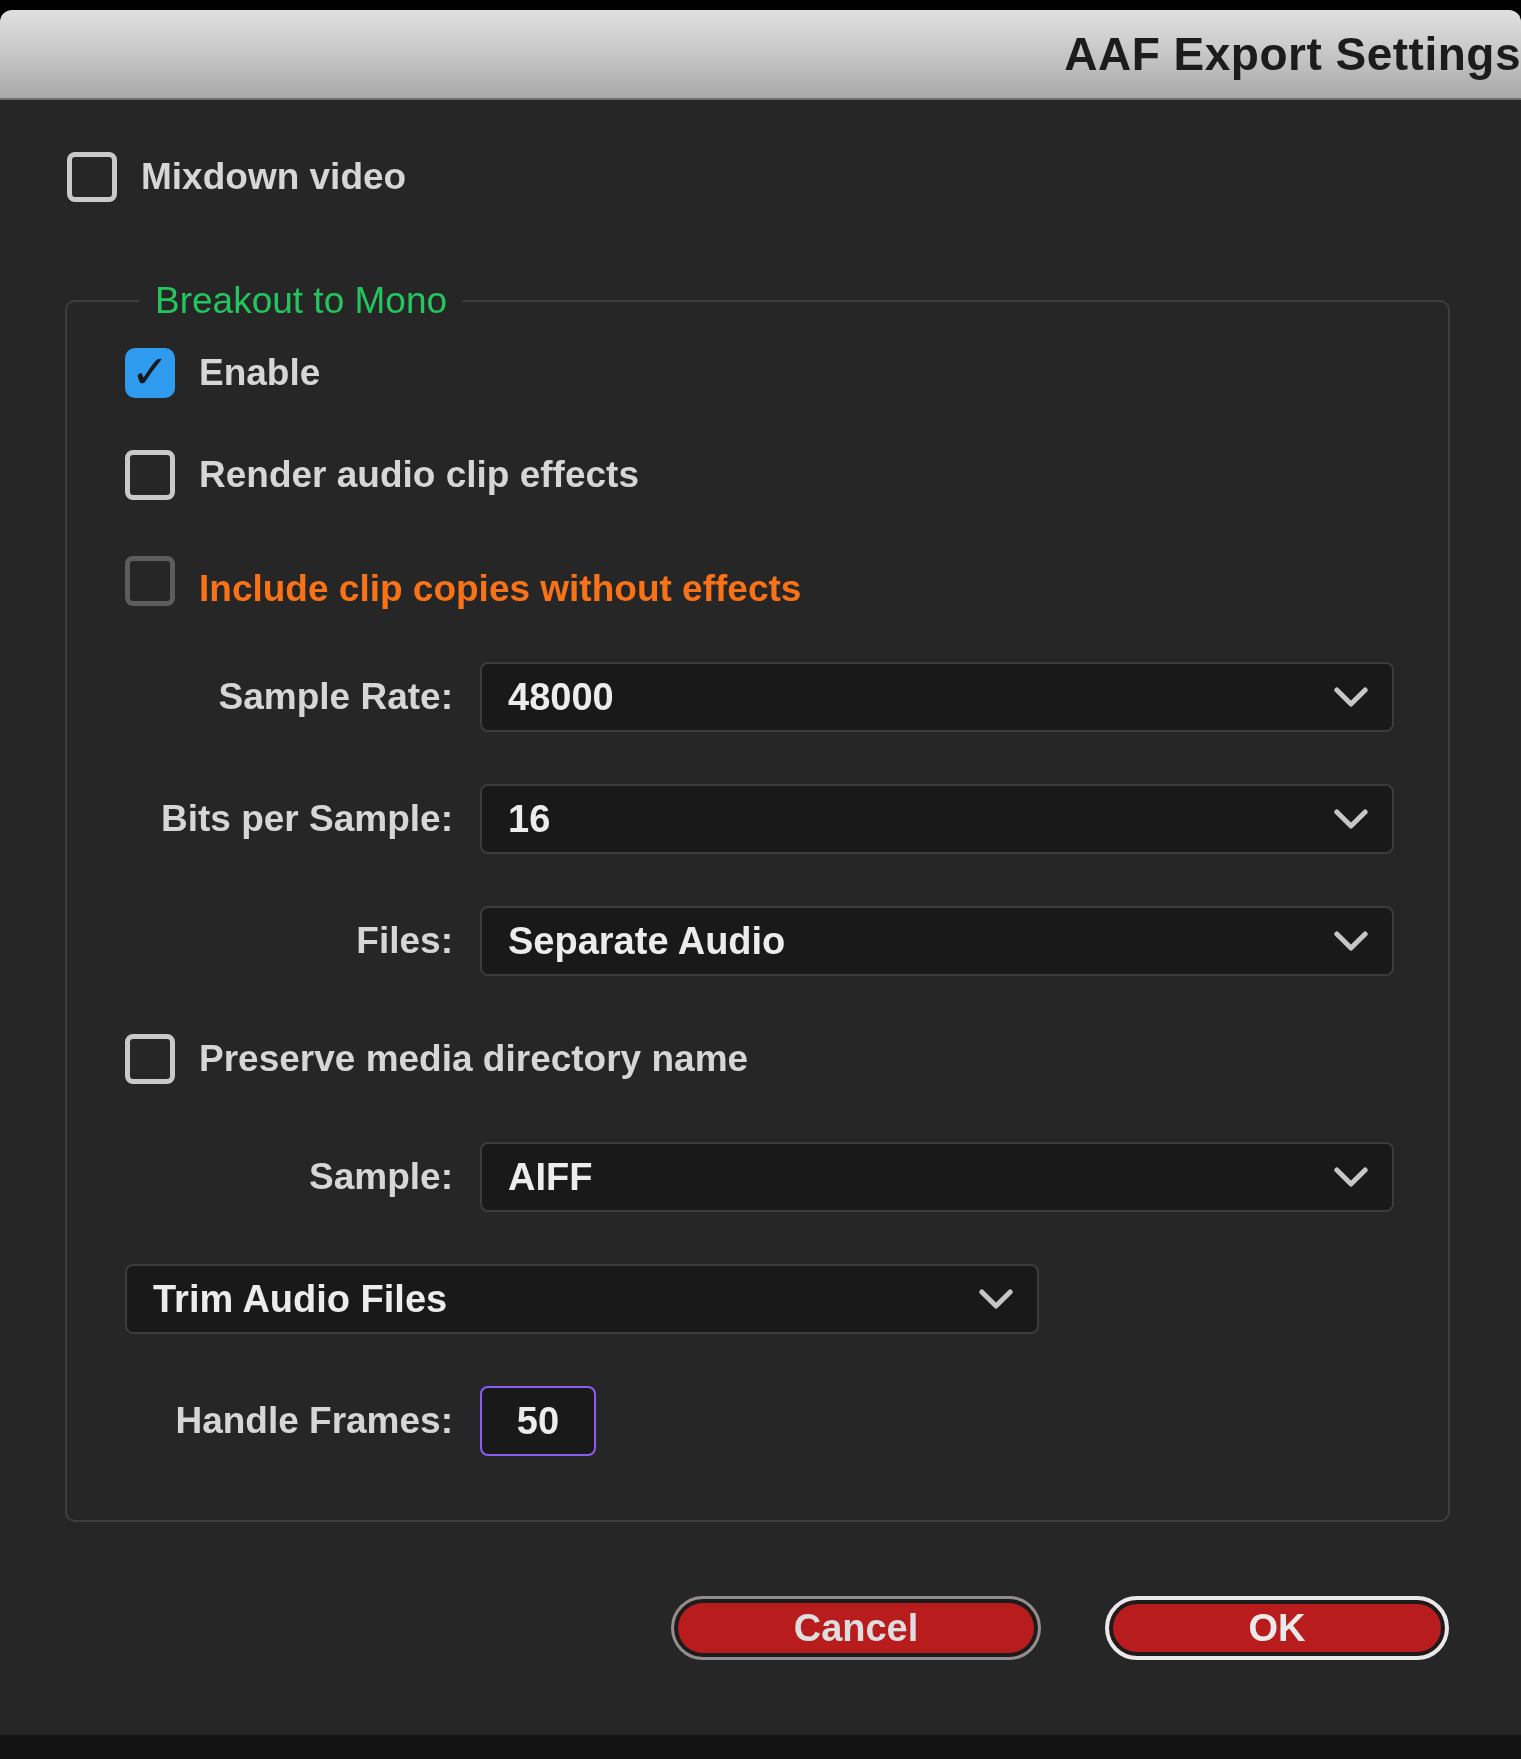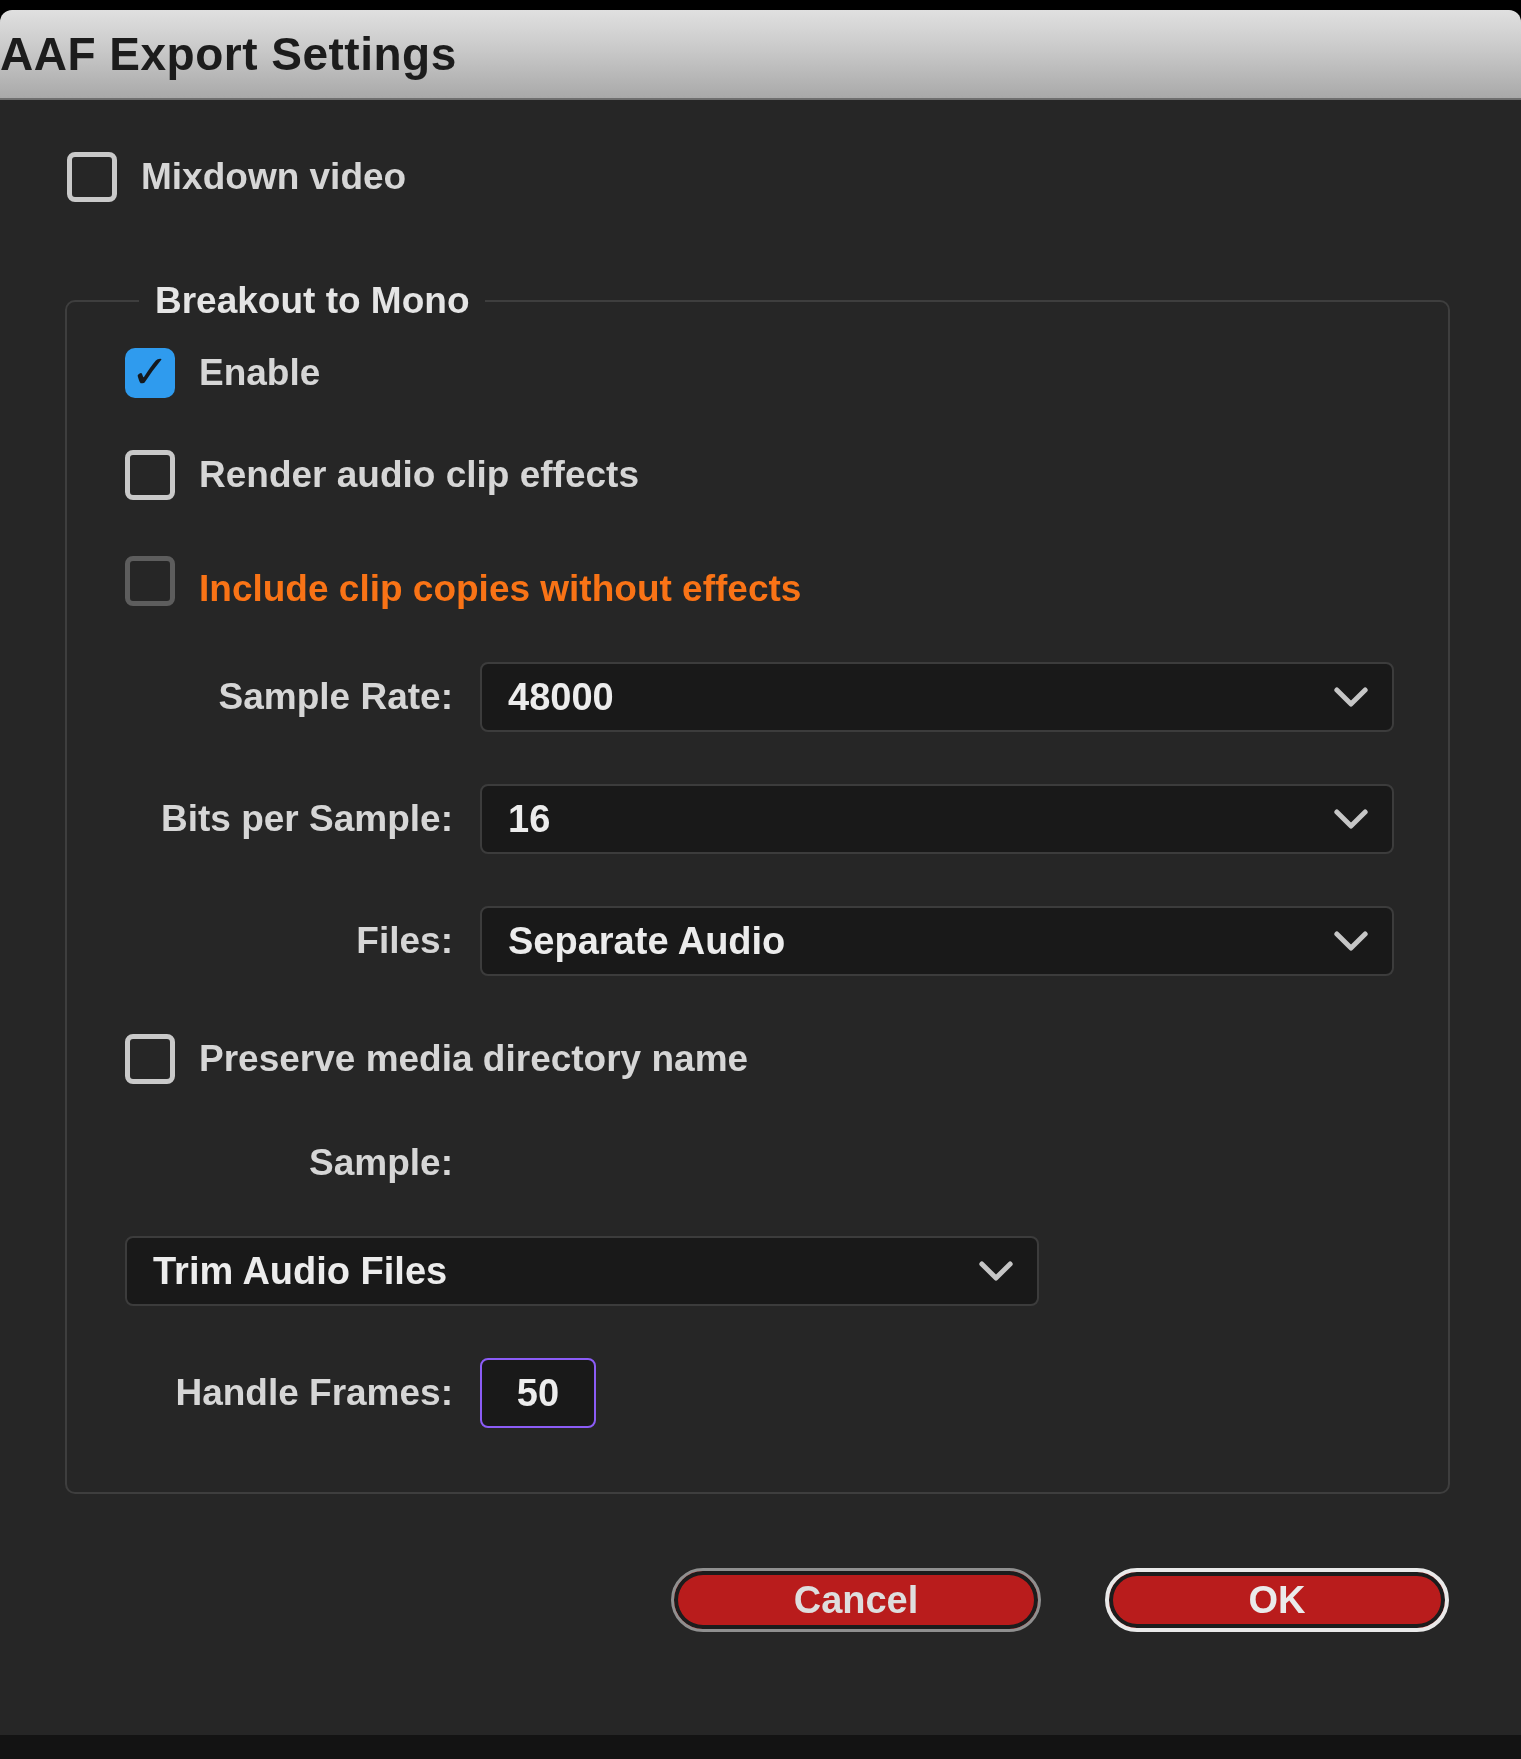--- a/index.html
+++ b/index.html
@@ -19,21 +19,21 @@
     flex-direction: column;
   }
   .top-strip { height: 10px; background: #000; }
   .titlebar {
     height: 88px;
     border-radius: 12px 12px 0 0;
     background: linear-gradient(#e0e0e0 0%, #c9c9c9 45%, #a9a9a9 100%);
     border-bottom: 2px solid #6f6f6f;
     display: flex;
     align-items: center;
-    justify-content: flex-start;
+    justify-content: flex-end;
   }
   .titlebar-text {
     font-size: 46px;
     font-weight: 600;
     color: #1c1c1c;
     letter-spacing: 0.5px;
   }
   .dialog-body {
     flex: 1;
     background: #262626;
@@ -87,22 +87,22 @@
 
   
   fieldset.group {
     margin: 78px 71px 0 65px;
     border: 2px solid #3e3e3e;
     border-radius: 10px;
     padding: 26px 48px 64px 58px;
   }
   fieldset.group legend {
     font-size: 37px;
-    font-weight: 700;
-    color: #e5e5e5;
+    font-weight: 400;
+    color: #22c55e;
     padding: 0 16px;
     margin-left: 14px;
   }
   .group-row { margin-bottom: 52px; }
   .group-row:last-child { margin-bottom: 0; }
 
   
   .sel-row {
     display: flex;
     align-items: center;
@@ -254,20 +254,26 @@
         </div>
       </div>
 
       <div class="cb-row group-row gap-lg">
         <span class="cb"></span>
         <span class="cb-label">Preserve media directory name</span>
       </div>
 
       <div class="sel-row group-row">
         <span class="sel-label">Sample:</span>
+        <div class="select">
+          <span class="select-value">AIFF</span>
+          <svg class="chevron" width="34" height="20" viewBox="0 0 24 14">
+              <polyline points="2,2 12,12 22,2" fill="none" stroke="#c6c6c6" stroke-width="3.5" stroke-linecap="round" stroke-linejoin="round"></polyline>
+            </svg>
+        </div>
       </div>
 
       <div class="sel-row group-row">
         <div class="select">
           <span class="select-value">Trim Audio Files</span>
           <svg class="chevron" width="34" height="20" viewBox="0 0 24 14">
               <polyline points="2,2 12,12 22,2" fill="none" stroke="#c6c6c6" stroke-width="3.5" stroke-linecap="round" stroke-linejoin="round"></polyline>
             </svg>
         </div>
       </div>

